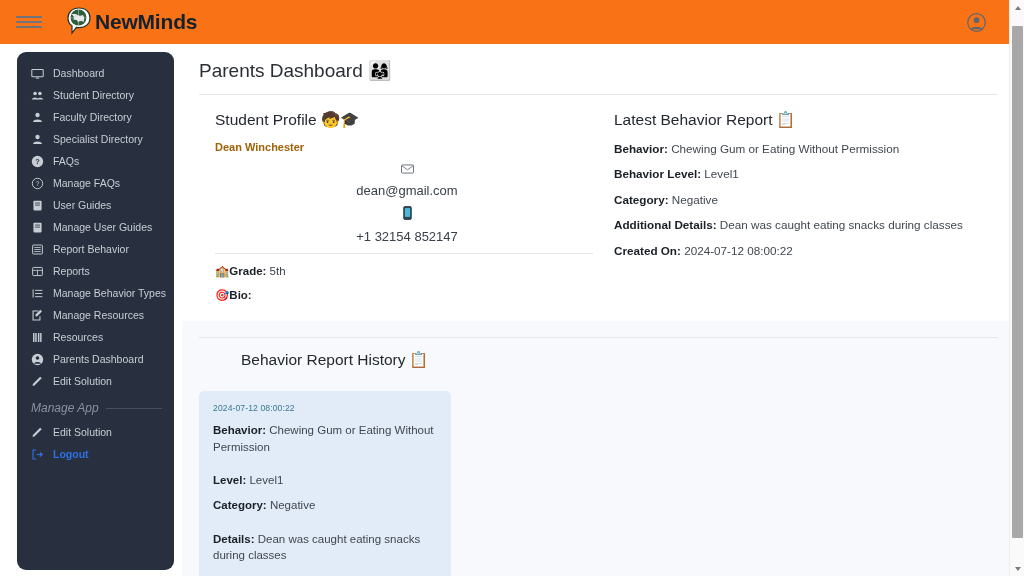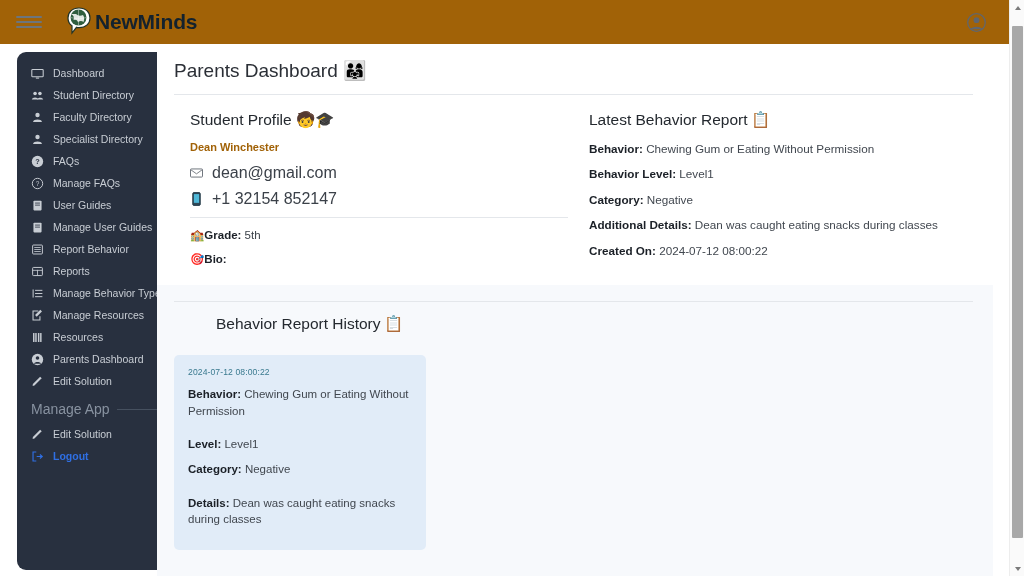--- a/index.html
+++ b/index.html
@@ -7,21 +7,21 @@
     width: 1024px; height: 576px;
     font-family: "Liberation Sans", sans-serif;
     background: #ffffff;
     overflow: hidden;
   }
   #root { position: relative; width: 1024px; height: 576px; }
 
   
   .topbar {
     position: absolute; left: 0; top: 0; width: 1009px; height: 45px;
-    background: #a16207; display: flex; align-items: center;
+    background: #f97316; display: flex; align-items: center;
     border-bottom: 1px solid #ffffff;
   }
   .hamburger {
     width: 26px; height: 20px; margin-left: 16px;
     display: flex; flex-direction: column; justify-content: center; gap: 3px;
     cursor: pointer;
   }
   .hamburger span { display:block; height:2px; background:#6c757d; border-radius:1px; }
   .brand { display: flex; align-items: center; margin-left: 22px; gap: 1px; }
   .brand-logo { width: 30px; height: 32px; }
@@ -45,27 +45,27 @@
     margin-bottom: 0px;
   }
   .nav-item .ico { width: 13px; height: 13px; flex: 0 0 13px; display:flex; align-items:center; justify-content:center; }
   .nav-item .ico svg { display:block; }
   .nav-label { white-space: nowrap; }
   .nav-item.logout .nav-label { color: #2f6fe4; font-weight: bold; }
   .nav-item.logout .ico svg { stroke: #2f6fe4; fill: #2f6fe4; }
 
   .nav-section {
     display: flex; align-items: center; gap: 7px;
-    padding: 9px 12px 6px 14px; color: #8892a0; font-size: 14px;
+    padding: 9px 12px 6px 14px; color: #8892a0; font-size: 12px; font-style: italic;
   }
   .nav-section .rule { flex: 1; height: 1px; background: #46505f; }
 
   
   .main {
-    position: absolute; left: 157px; top: 45px; width: 836px; height: 531px;
+    position: absolute; left: 182px; top: 45px; width: 836px; height: 531px;
     background: #f7f9fc; padding: 0;
   }
   .card {
     background: #ffffff; margin: 0;
   }
   .card-top { padding: 14px 20px 10px 17px; }
   .page-title {
     font-size: 19px; color: #2b2f36; font-weight: normal;
     padding-bottom: 12px;
   }
@@ -75,22 +75,22 @@
   .col-left { width: 400px; padding: 6px 0 0 16px; }
   .col-right { flex: 1; padding: 6px 0 0 15px; }
 
   .sec-title {
     font-size: 15.5px; color: #24292f; font-weight: normal; margin-bottom: 12px;
   }
   .student-name {
     font-size: 11px; font-weight: bold; color: #a16207; margin-bottom: 11px;
   }
   .contact-row {
-    display: flex; align-items: center; gap: 9px; font-size: 16px;
-    color: #3b4149; margin-bottom: 8px;
+    display: flex; align-items: center; gap: 9px; font-size: 13px;
+    color: #3b4149; margin-bottom: 8px; flex-direction: column;
   }
   .contact-row .ico { width: 13px; display:flex; justify-content:center; }
   .thin-rule { height: 1px; background: #e4e7eb; margin: 9px 0 10px 0; width: 378px; }
 
   .meta-row {
     font-size: 11.5px; color: #3b4149; margin-bottom: 8px; line-height: 1.35;
   }
   .meta-row .emo { font-size: 11.5px; }
   .meta-row b { color: #1b2027; font-weight: bold; }
 

